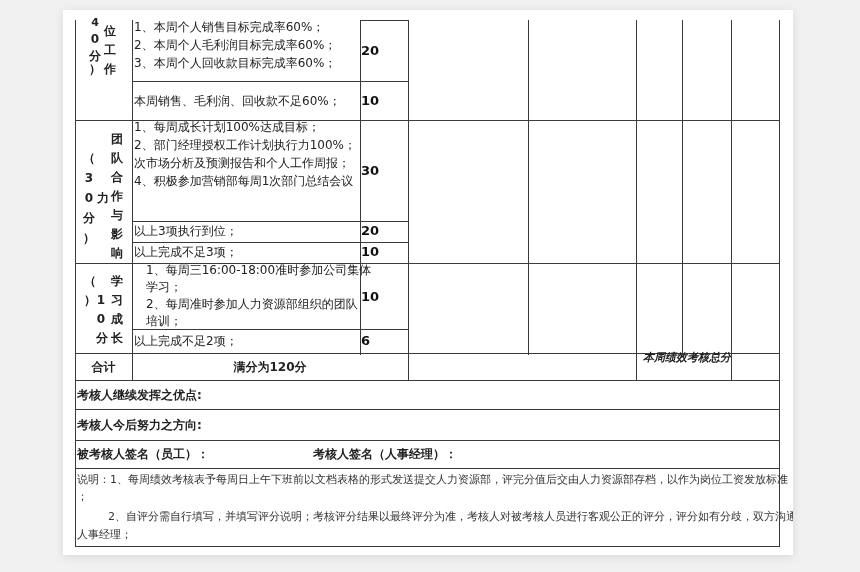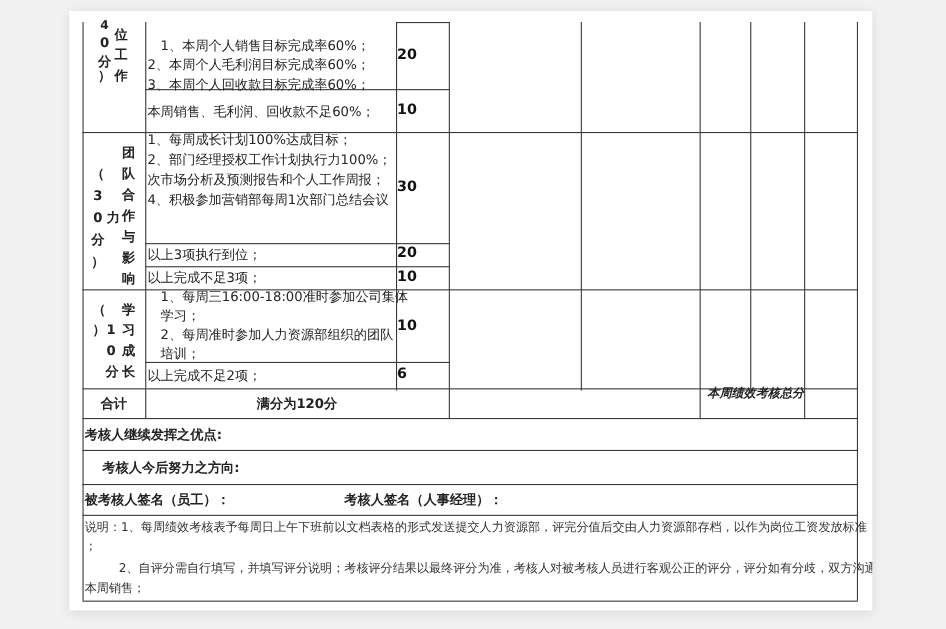--- a/index.html
+++ b/index.html
@@ -63,21 +63,21 @@
       <div>0</div>
       <div>分</div>
       <div style="line-height:8px;">）</div>
     </div>
     <div class="vert" style="left:39px;top:12px;width:16px;line-height:19px;">
       <div>位</div>
       <div>工</div>
       <div>作</div>
     </div>
 
-    <div class="txt" style="left:71px;top:22px;text-align:right;">
+    <div class="txt" style="left:71px;top:8px;">
       <div>1、本周个人销售目标完成率60%；</div>
       <div>2、本周个人毛利润目标完成率60%；</div>
       <div>3、本周个人回收款目标完成率60%；</div>
     </div>
     <div class="score" style="left:298px;top:33px;width:47px;">20</div>
     <div class="txt" style="left:71px;top:82px;">本周销售、毛利润、回收款不足60%；</div>
     <div class="score" style="left:298px;top:83px;width:47px;">10</div>
 
     <div class="vert" style="left:19px;top:138px;width:14px;line-height:20px;">
       <div>（</div>
@@ -133,22 +133,22 @@
     </div>
     <div class="score" style="left:298px;top:279px;width:47px;">10</div>
     <div class="txt" style="left:71px;top:322px;">以上完成不足2项；</div>
     <div class="score" style="left:298px;top:323px;width:47px;">6</div>
 
     <div class="txt bold" style="left:12px;top:348px;width:57px;text-align:center;">合计</div>
     <div class="txt bold" style="left:69px;top:348px;width:276px;text-align:center;">满分为120分</div>
     <div class="txt bold" style="left:573px;top:341px;width:95px;text-align:right;height:29px;overflow:hidden;white-space:normal;line-height:14px;font-size:11px;font-style:italic;">本周绩效考核总分</div>
 
     <div class="txt bold" style="left:14px;top:376px;">考核人继续发挥之优点:</div>
-    <div class="txt bold" style="left:14px;top:406px;padding-left:16px;">考核人今后努力之方向:</div>
+    <div class="txt bold" style="left:14px;top:406px;">考核人今后努力之方向:</div>
     <div class="txt bold" style="left:14px;top:435px;">被考核人签名（员工）：</div>
     <div class="txt bold" style="left:250px;top:435px;">考核人签名（人事经理）：</div>
 
     <div class="txt small" style="left:14px;top:461px;">说明：1、每周绩效考核表予每周日上午下班前以文档表格的形式发送提交人力资源部，评完分值后交由人力资源部存档，以作为岗位工资发放标准</div>
     <div class="txt small" style="left:14px;top:478px;">；</div>
     <div class="txt small" style="left:33px;top:498px;margin-left:12px;">2、自评分需自行填写，并填写评分说明；考核评分结果以最终评分为准，考核人对被考核人员进行客观公正的评分，评分如有分歧，双方沟通</div>
-    <div class="txt small" style="left:14px;top:516px;">本周销售；</div>
+    <div class="txt small" style="left:14px;top:516px;">人事经理；</div>
   </div>
 </div>
 
 </body></html>

